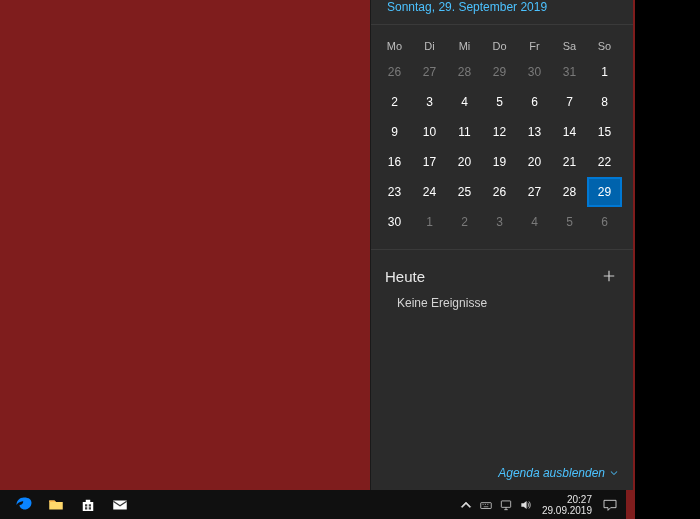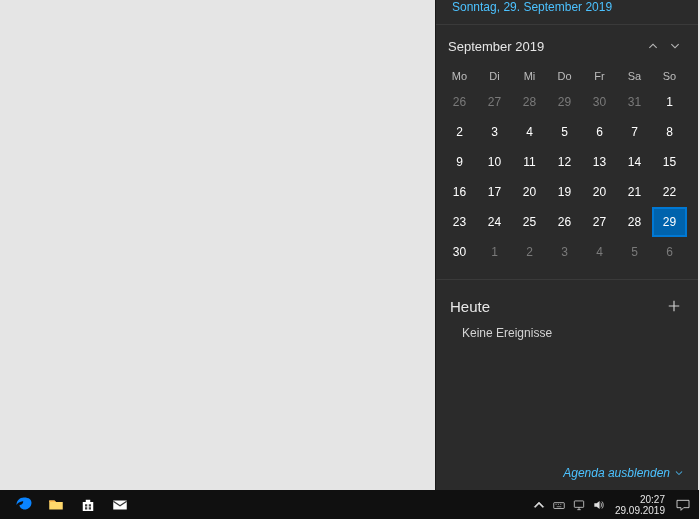--- a/index.html
+++ b/index.html
@@ -7,23 +7,23 @@
     padding: 0;
     width: 700px;
     height: 519px;
     overflow: hidden;
     font-family: "Segoe UI", Tahoma, sans-serif;
     background: #000;
     color: #fff;
   }
   .screen {
     position: relative;
-    width: 700px;
+    width: 635px;
     height: 519px;
-    background: #e5e5e5;
+    background: #7f1d1d;
   }
   
   .flyout {
     position: absolute;
     right: 2px;
     top: 0;
     width: 262px;
     height: 490px;
     background: #2b2b2b;
     display: flex;
@@ -123,21 +123,21 @@
     display:flex;
     align-items:center;
     font-style:italic;
   }
   .hide-agenda svg { width:10px; height:10px; fill: currentColor; margin-left:4px;}
 
   
   .taskbar {
     position: absolute;
     left: 0;
-    right: 1px;
+    right: 9px;
     bottom: 0;
     height: 29px;
     background: #101010;
     display: flex;
     align-items: flex-end;
   }
   .tb-left {
     display: flex;
     align-items: center;
     height: 100%;
@@ -187,33 +187,20 @@
 </style>
 </head>
 <body>
 
 <div class="screen">
 
   <div class="flyout">
     <div class="date-line">Sonntag, 29. September 2019</div>
     <div class="hr"></div>
 
-    <div class="month-row">
-      <div class="month-label">September 2019</div>
-      <div class="nav-btn">
-        <svg viewBox="0 0 24 24">
-            <path d="M4 15l8-8 8 8-1.4 1.4L12 9.8l-6.6 6.6z"></path>
-          </svg>
-      </div>
-      <div class="nav-btn">
-        <svg viewBox="0 0 24 24">
-            <path d="M4 9l8 8 8-8-1.4-1.4L12 14.2 5.4 7.6z"></path>
-          </svg>
-      </div>
-    </div>
 
     <div class="grid">
       <div class="dow-row" id="dow-row">
           <div class="dow-cell">Mo</div>
           <div class="dow-cell">Di</div>
           <div class="dow-cell">Mi</div>
           <div class="dow-cell">Do</div>
           <div class="dow-cell">Fr</div>
           <div class="dow-cell">Sa</div>
           <div class="dow-cell">So</div>

